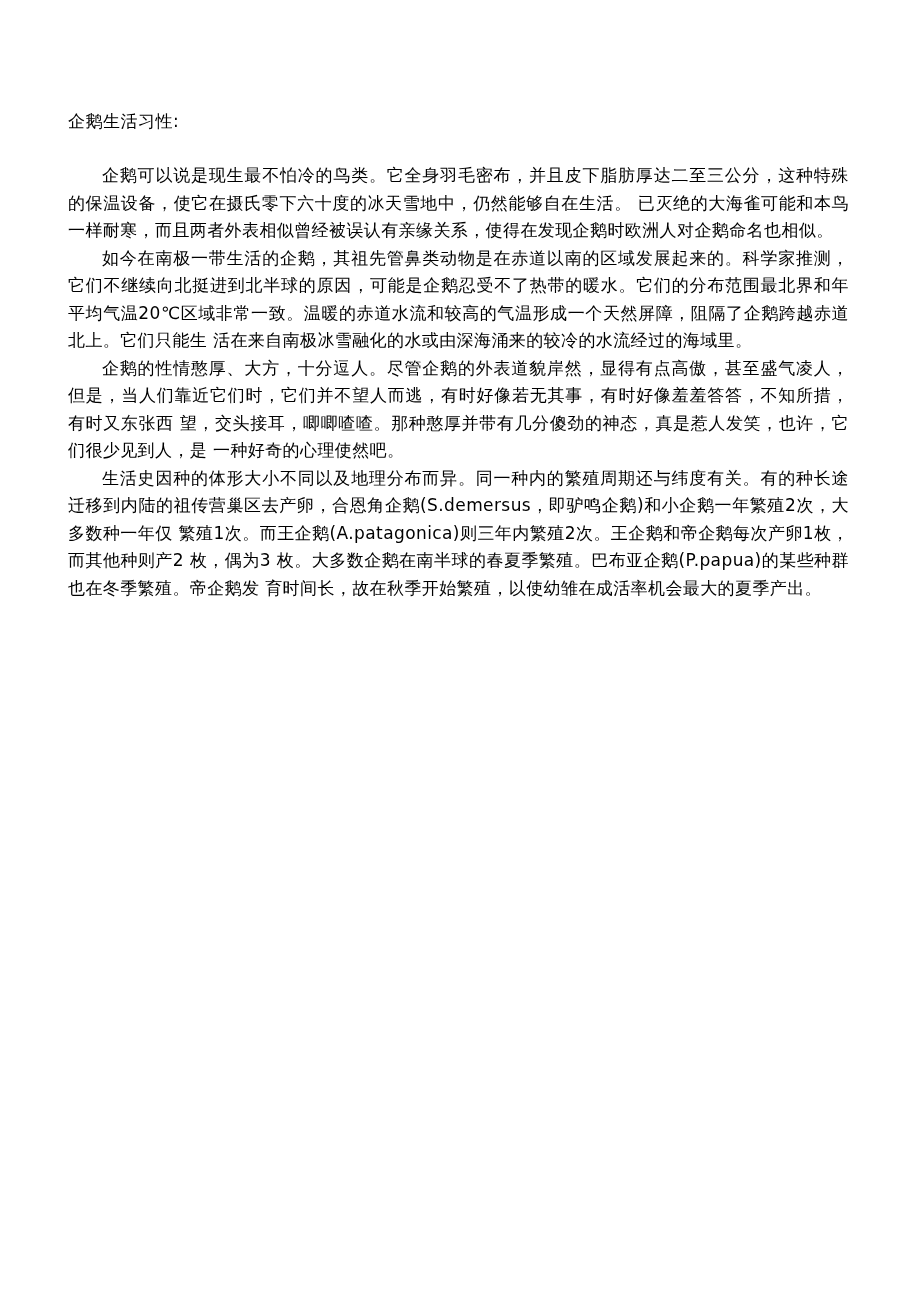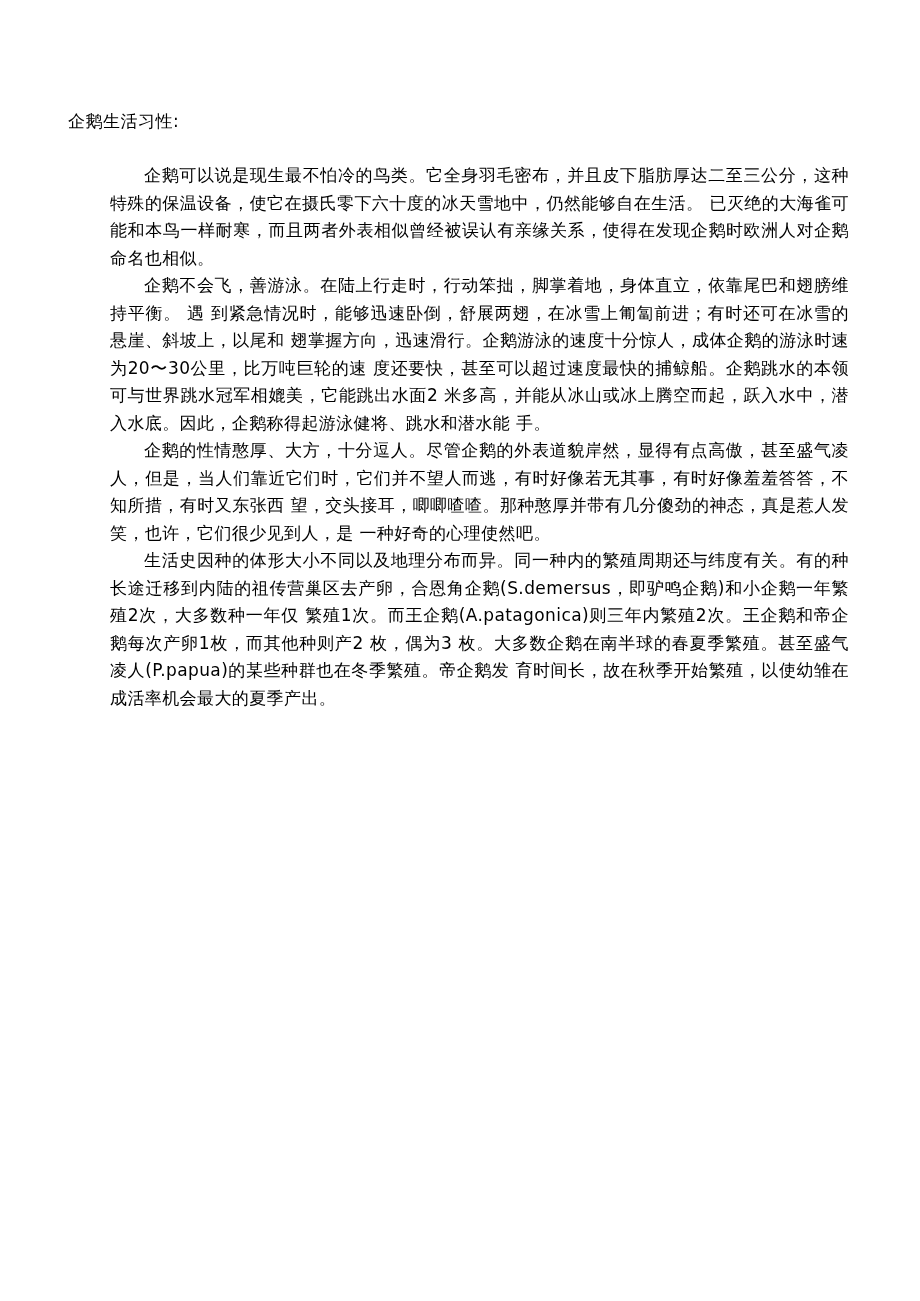--- a/index.html
+++ b/index.html
@@ -23,27 +23,26 @@
     margin-bottom: 27px;
     letter-spacing: 0.5px;
   }
   .doc-body p {
     font-size: 17px;
     line-height: 27.5px;
     text-align: justify;
     text-indent: 2em;
     letter-spacing: 0.4px;
     word-break: break-all;
-    margin-left: 42px;
   }
 </style>
 </head>
 <body>
 
 <div class="page">
   <h1 class="doc-title">企鹅生活习性:</h1>
   <div class="doc-body" id="doc-body">
       <p>企鹅可以说是现生最不怕冷的鸟类。它全身羽毛密布，并且皮下脂肪厚达二至三公分，这种特殊的保温设备，使它在摄氏零下六十度的冰天雪地中，仍然能够自在生活。 已灭绝的大海雀可能和本鸟一样耐寒，而且两者外表相似曾经被误认有亲缘关系，使得在发现企鹅时欧洲人对企鹅命名也相似。</p>
-      <p>企鹅不会飞，善游泳。在陆上行走时，行动笨拙，脚掌着地，身体直立，依靠尾巴和翅膀维持平衡。 遇 到紧急情况时，能够迅速卧倒，舒展两翅，在冰雪上匍匐前进；有时还可在冰雪的悬崖、斜坡上，以尾和 翅掌握方向，迅速滑行。企鹅游泳的速度十分惊人，成体企鹅的游泳时速为20〜30公里，比万吨巨轮的速 度还要快，甚至可以超过速度最快的捕鲸船。企鹅跳水的本领可与世界跳水冠军相媲美，它能跳出水面2 米多高，并能从冰山或冰上腾空而起，跃入水中，潜入水底。因此，企鹅称得起游泳健将、跳水和潜水能 手。</p>
+      <p>如今在南极一带生活的企鹅，其祖先管鼻类动物是在赤道以南的区域发展起来的。科学家推测，它们不继续向北挺进到北半球的原因，可能是企鹅忍受不了热带的暖水。它们的分布范围最北界和年平均气温20℃区域非常一致。温暖的赤道水流和较高的气温形成一个天然屏障，阻隔了企鹅跨越赤道北上。它们只能生 活在来自南极冰雪融化的水或由深海涌来的较冷的水流经过的海域里。</p>
       <p>企鹅的性情憨厚、大方，十分逗人。尽管企鹅的外表道貌岸然，显得有点高傲，甚至盛气凌人，但是，当人们靠近它们时，它们并不望人而逃，有时好像若无其事，有时好像羞羞答答，不知所措，有时又东张西 望，交头接耳，唧唧喳喳。那种憨厚并带有几分傻劲的神态，真是惹人发笑，也许，它们很少见到人，是 一种好奇的心理使然吧。</p>
-      <p>生活史因种的体形大小不同以及地理分布而异。同一种内的繁殖周期还与纬度有关。有的种长途迁移到内陆的祖传营巢区去产卵，合恩角企鹅(S.demersus，即驴鸣企鹅)和小企鹅一年繁殖2次，大多数种一年仅 繁殖1次。而王企鹅(A.patagonica)则三年内繁殖2次。王企鹅和帝企鹅每次产卵1枚，而其他种则产2 枚，偶为3 枚。大多数企鹅在南半球的春夏季繁殖。甚至盛气凌人(P.papua)的某些种群也在冬季繁殖。帝企鹅发 育时间长，故在秋季开始繁殖，以使幼雏在成活率机会最大的夏季产出。</p>
+      <p>生活史因种的体形大小不同以及地理分布而异。同一种内的繁殖周期还与纬度有关。有的种长途迁移到内陆的祖传营巢区去产卵，合恩角企鹅(S.demersus，即驴鸣企鹅)和小企鹅一年繁殖2次，大多数种一年仅 繁殖1次。而王企鹅(A.patagonica)则三年内繁殖2次。王企鹅和帝企鹅每次产卵1枚，而其他种则产2 枚，偶为3 枚。大多数企鹅在南半球的春夏季繁殖。巴布亚企鹅(P.papua)的某些种群也在冬季繁殖。帝企鹅发 育时间长，故在秋季开始繁殖，以使幼雏在成活率机会最大的夏季产出。</p>
     </div>
 </div>
 
 </body></html>

